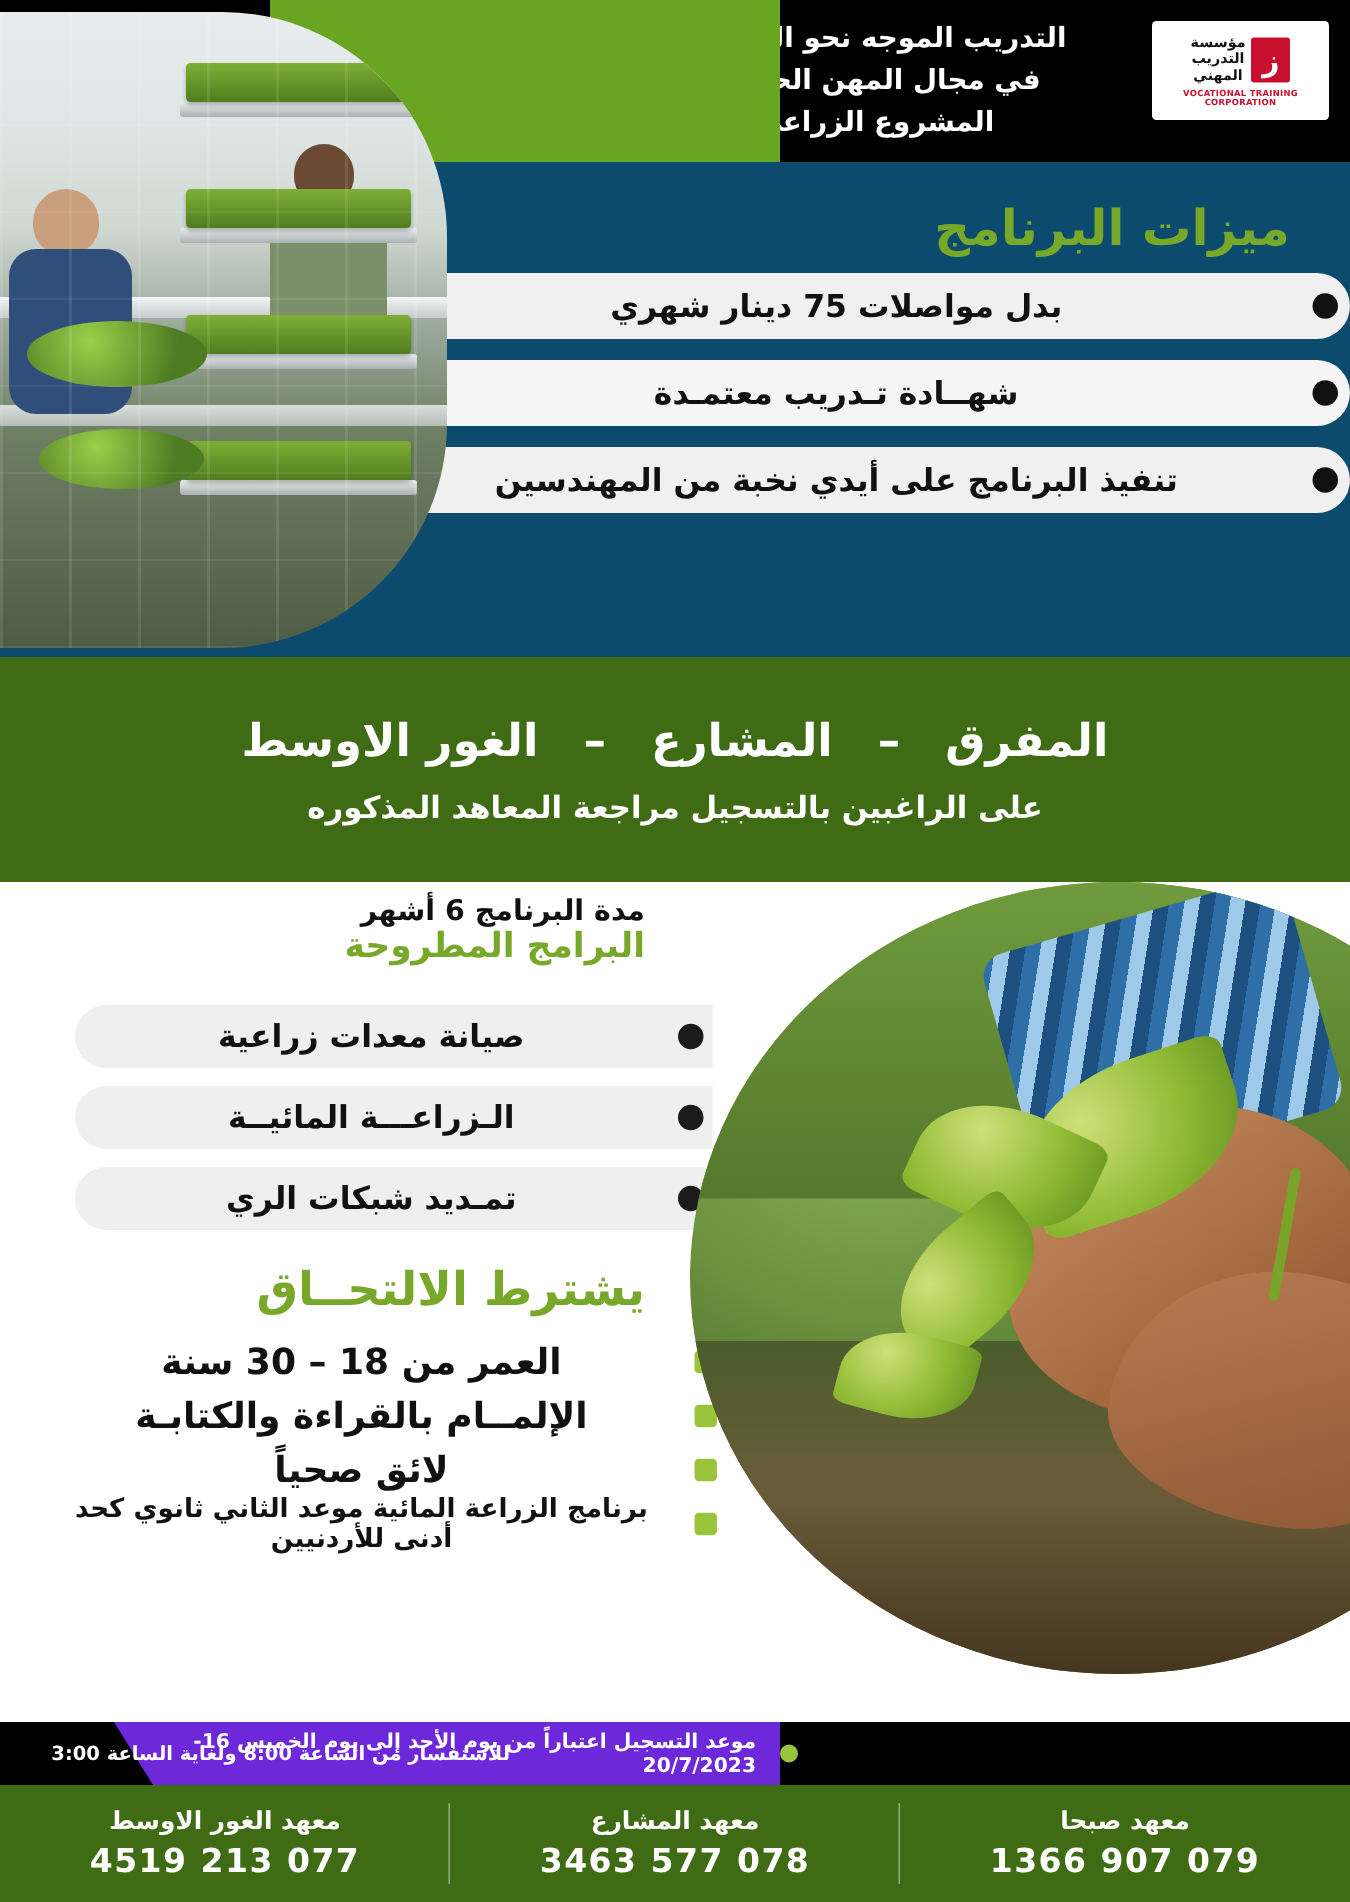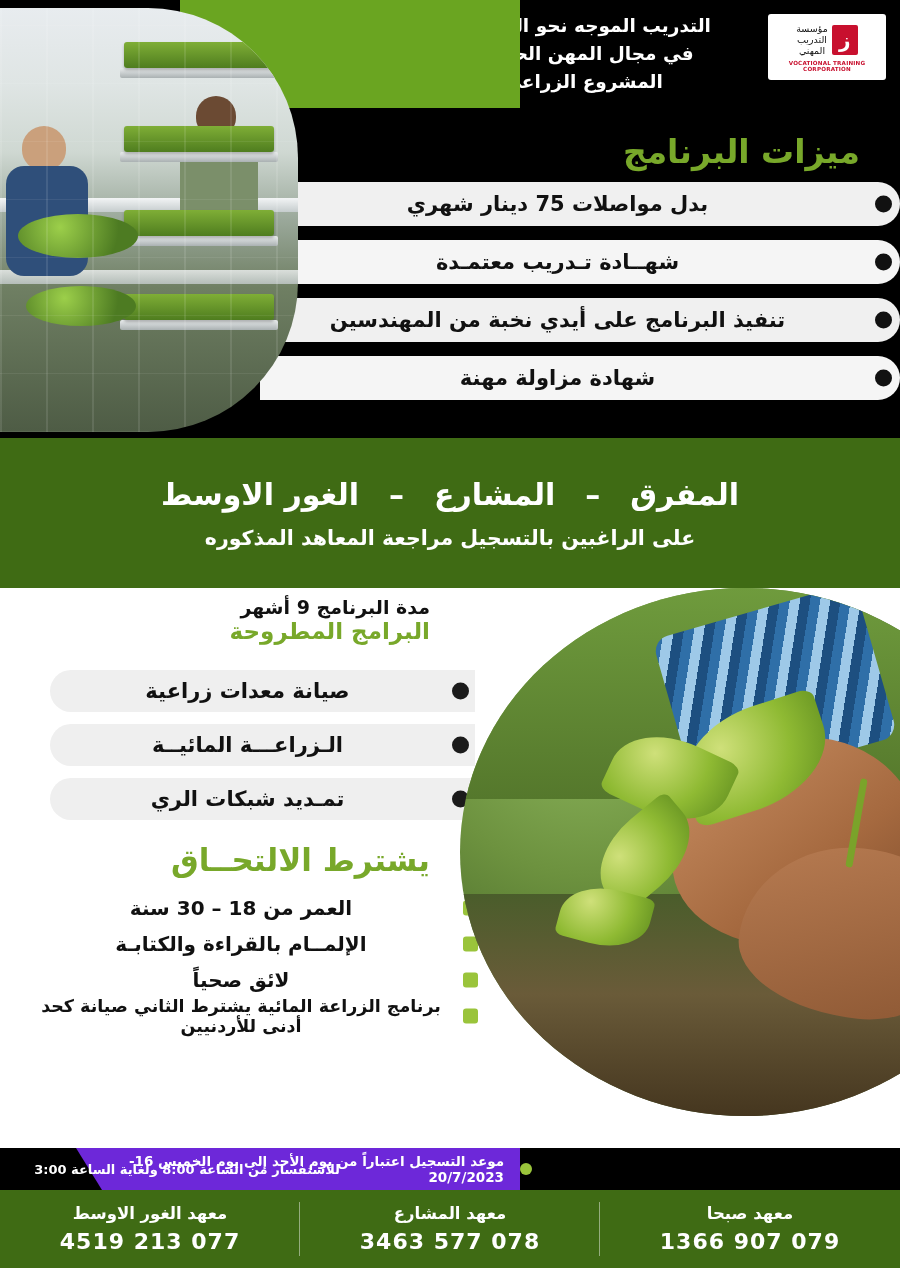--- a/index.html
+++ b/index.html
@@ -36,21 +36,21 @@
   .vtc-logo .vtc-row { display: flex; align-items: center; gap: 4px; }
   .vtc-mark {
     width: 26px; height: 30px;
     background: #c8102e;
     color: #fff;
     font-size: 20px; font-weight: bold;
     display: flex; align-items: center; justify-content: center;
     border-radius: 2px;
   }
   .vtc-ar {
-    font-size: 9.5px; font-weight: normal; color: #111; line-height: 1.15;
+    font-size: 9.5px; font-weight: bold; color: #111; line-height: 1.15;
     text-align: center;
   }
   .vtc-en {
     font-size: 5.6px; color: #c8102e; font-weight: bold;
     letter-spacing: .2px; margin-top: 3px; text-align: center;
   }
 
   .top-title {
     position: absolute; top: 12px; right: 152px;
     width: 330px;
@@ -129,21 +129,21 @@
     width: 340px; height: 440px;
     background: #6aa521;
     border-radius: 0 0 0 190px;
     z-index: 1;
   }
 
   
   .sec-features {
     position: absolute; top: 108px; right: 0;
     width: 900px; height: 330px;
-    background: #000000;
+    background: #0c4a6e;
     z-index: 2;
   }
   .feat-title {
     position: absolute; top: 24px; right: 40px;
     font-size: 33px; font-weight: bold; color: #78a82a;
     letter-spacing: .5px;
   }
   .feat-list {
     position: absolute; top: 74px; right: 0; width: 640px;
   }
@@ -226,21 +226,21 @@
     letter-spacing: 1px;
   }
   .cond-list {
     position: absolute; top: 302px; right: 420px; width: 450px;
   }
   .cond-row {
     position: relative; height: 36px;
     display: flex; align-items: center;
   }
   .cond-row .txt {
-    font-size: 20px; font-weight: bold; color: #111;
+    font-size: 24px; font-weight: bold; color: #111;
     width: 100%; text-align: center; padding-right: 28px;
   }
   .cond-row .dot {
     position: absolute; right: 2px; top: 50%; transform: translateY(-50%);
     width: 15px; height: 15px; border-radius: 3px; background: #9ac43b;
   }
   .cond-row.last .txt { font-size: 17.5px; }
 
   
   .photo-bottom {
@@ -423,40 +423,36 @@
         <span class="txt">بدل مواصلات 75 دينار شهري</span>
       </div>
       <div class="feat-row alt">
         <span class="dot"></span>
         <span class="txt">شهــادة تـدريب معتمـدة</span>
       </div>
       <div class="feat-row">
         <span class="dot"></span>
         <span class="txt">تنفيذ البرنامج على أيدي نخبة من المهندسين</span>
       </div>
-      <div class="feat-row alt">
-        <span class="dot"></span>
-        <span class="txt">شهادة مزاولة مهنة</span>
-      </div>
     </div>
   </div>
 
   <div class="sec-loc">
     <div class="loc-line">
       <span>المفرق</span>
       <span class="sep">–</span>
       <span>المشارع</span>
       <span class="sep">–</span>
       <span>الغور الاوسط</span>
     </div>
     <div class="loc-sub">على الراغبين بالتسجيل مراجعة المعاهد المذكوره</div>
   </div>
 
   <div class="sec-main">
-    <div class="duration">مدة البرنامج 9 أشهر</div>
+    <div class="duration">مدة البرنامج 6 أشهر</div>
     <div class="prog-title">البرامج المطروحة</div>
     <div class="prog-list">
       <div class="prog-row">
         <span class="dot"></span>
         <span class="txt">صيانة معدات زراعية</span>
       </div>
       <div class="prog-row">
         <span class="dot"></span>
         <span class="txt">الـزراعـــة المائيــة</span>
       </div>
@@ -475,21 +471,21 @@
       <div class="cond-row">
         <span class="dot"></span>
         <span class="txt">الإلمــام بالقراءة والكتابـة</span>
       </div>
       <div class="cond-row">
         <span class="dot"></span>
         <span class="txt">لائق صحياً</span>
       </div>
       <div class="cond-row last">
         <span class="dot"></span>
-        <span class="txt">برنامج الزراعة المائية يشترط الثاني صيانة كحد أدنى للأردنيين</span>
+        <span class="txt">برنامج الزراعة المائية موعد الثاني ثانوي كحد أدنى للأردنيين</span>
       </div>
     </div>
   </div>
 
   <div class="photo-bottom">
     <div class="circle">
       <div class="pb-sky"></div>
       <div class="pb-soil"></div>
       <div class="pb-sleeve"></div>
       <div class="pb-hand"></div>

